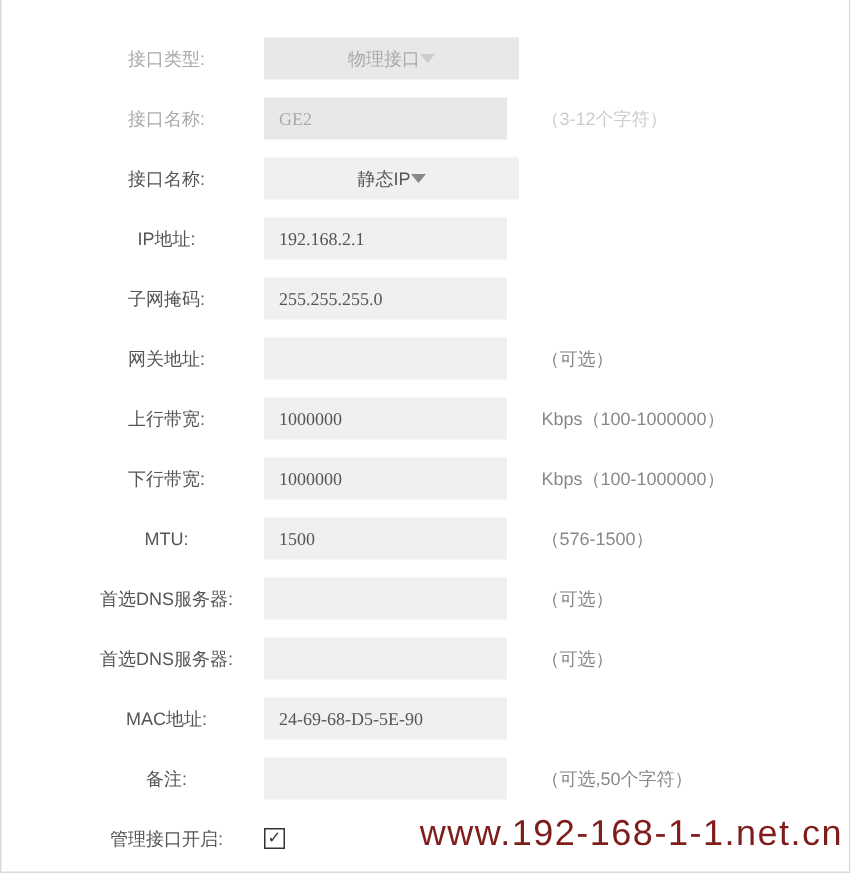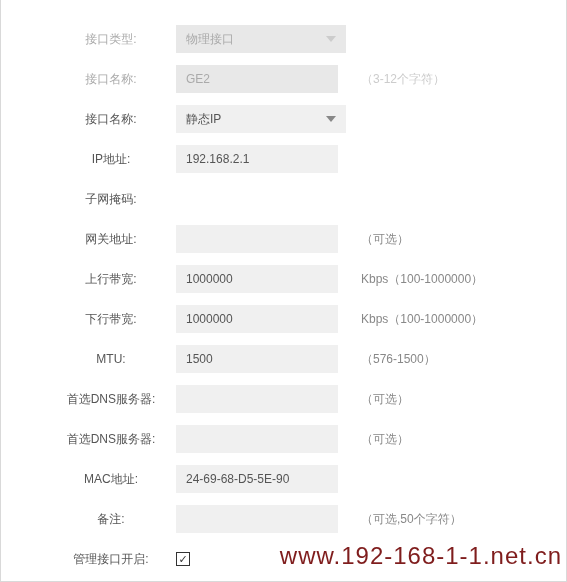--- a/index.html
+++ b/index.html
@@ -45,33 +45,33 @@
       color: #ccc;
     }
     input[type="text"] {
       width: 162px;
       height: 28px;
       padding: 0 10px;
       border: none;
       background: #f0f0f0;
       color: #555;
       font-size: 12px;
-      font-family: Liberation Sans, sans-serif;
+      font-family: Liberation Serif, serif;
     }
     input[type="text"].disabled {
       background: #e8e8e8;
       color: #aaa;
     }
     .select {
       width: 170px;
       height: 28px;
       background: #f0f0f0;
       display: flex;
       align-items: center;
-      justify-content: space-between;
+      justify-content: center;
       padding: 0 10px;
       color: #555;
       cursor: pointer;
       position: relative;
     }
     .select.disabled {
       background: #e8e8e8;
       color: #aaa;
       cursor: default;
     }
@@ -139,20 +139,21 @@
     </div>
   </div>
 
   <div class="form-row">
     <div class="label">IP地址:</div>
     <div class="field"><input type="text" value="192.168.2.1" style=""></div>
   </div>
 
   <div class="form-row">
     <div class="label">子网掩码:</div>
+    <div class="field"><input type="text" value="255.255.255.0" style=""></div>
   </div>
 
   <div class="form-row">
     <div class="label">网关地址:</div>
     <div class="field"><input type="text" value="" style=""></div>
     <div class="hint">（可选）</div>
   </div>
 
   <div class="form-row">
     <div class="label">上行带宽:</div>

